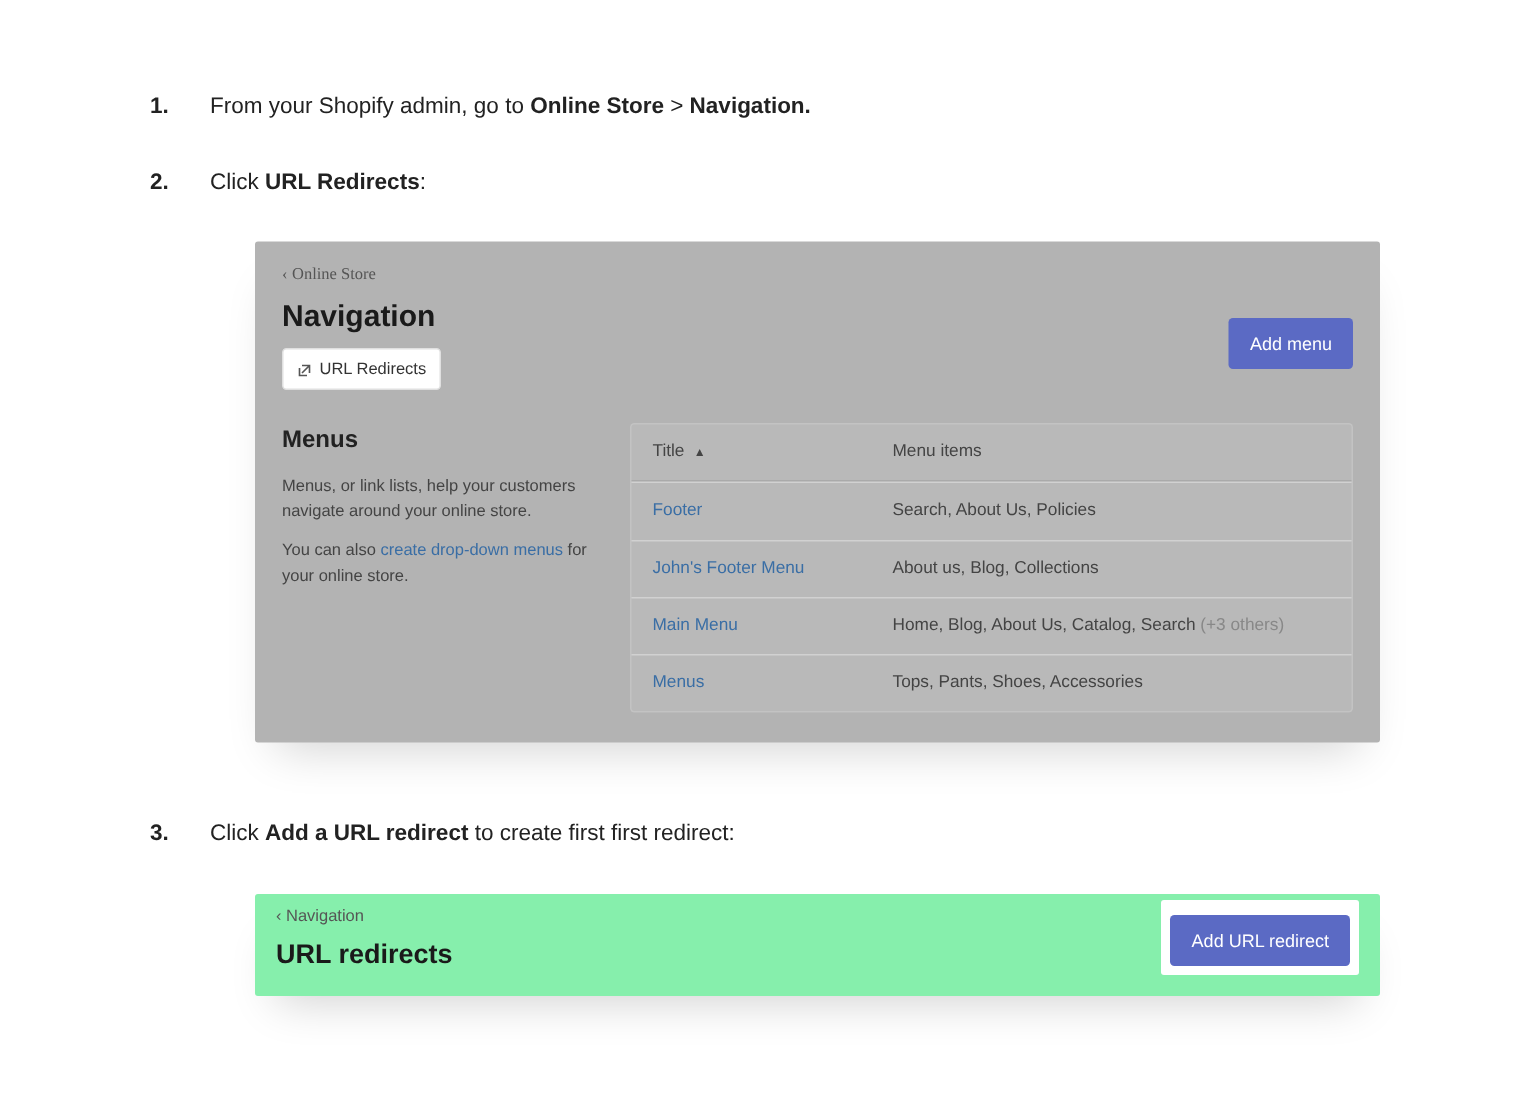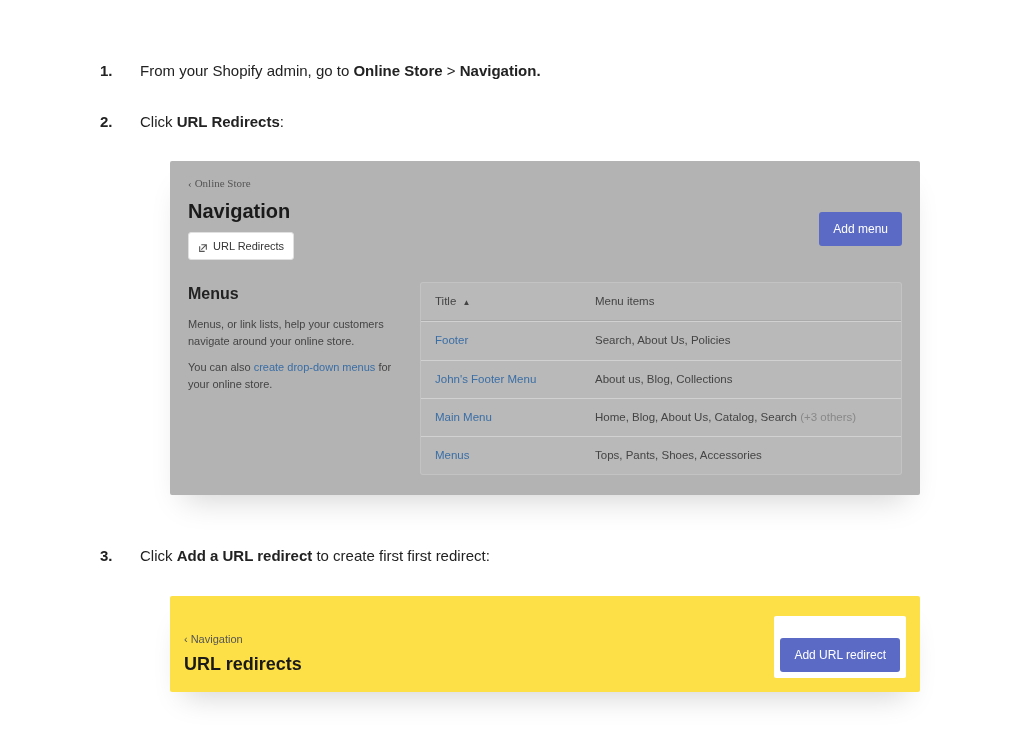--- a/index.html
+++ b/index.html
@@ -116,25 +116,25 @@
       border-bottom: 1px solid rgba(0,0,0,0.08);
     }
     .col-title { width: 160px; }
     .col-items { flex: 1; color: #444; }
     .tbl-row { border-top: 1px solid rgba(255,255,255,0.35); align-items: flex-end; }
     .tbl-row .col-title { color: #3a6ea5; }
     .muted { color: #888; }
 
     
     .screenshot2 {
-      background: #fde047;
+      background: #86efac;
       border-radius: 2px;
       margin: 0 0 0 70px;
       width: 750px;
-      padding: 20px 14px 14px 14px;
+      padding: 4px 14px 14px 14px;
       display: flex;
       justify-content: space-between;
       align-items: flex-end;
       box-shadow: 0 18px 30px -14px rgba(0,0,0,0.18);
     }
     .screenshot2 .left {
       color: #333;
     }
     .screenshot2 .breadcrumb2 {
       font-size: 11px;
@@ -144,21 +144,21 @@
     .screenshot2 .title2 {
       font-size: 18px;
       font-weight: 700;
       color: #1a1a1a;
     }
     .white-box {
       background: #ffffff;
       padding: 6px;
       border-radius: 2px;
     }
-    .add-redirect-btn { margin-top: 16px; text-align: right; }
+    .add-redirect-btn { margin-top: 4px; text-align: right; }
 
     .ext-icon {
       display: inline-block;
       width: 10px; height: 10px;
     }
   </style>
 </head>
 <body>
 
 <div class="step">

